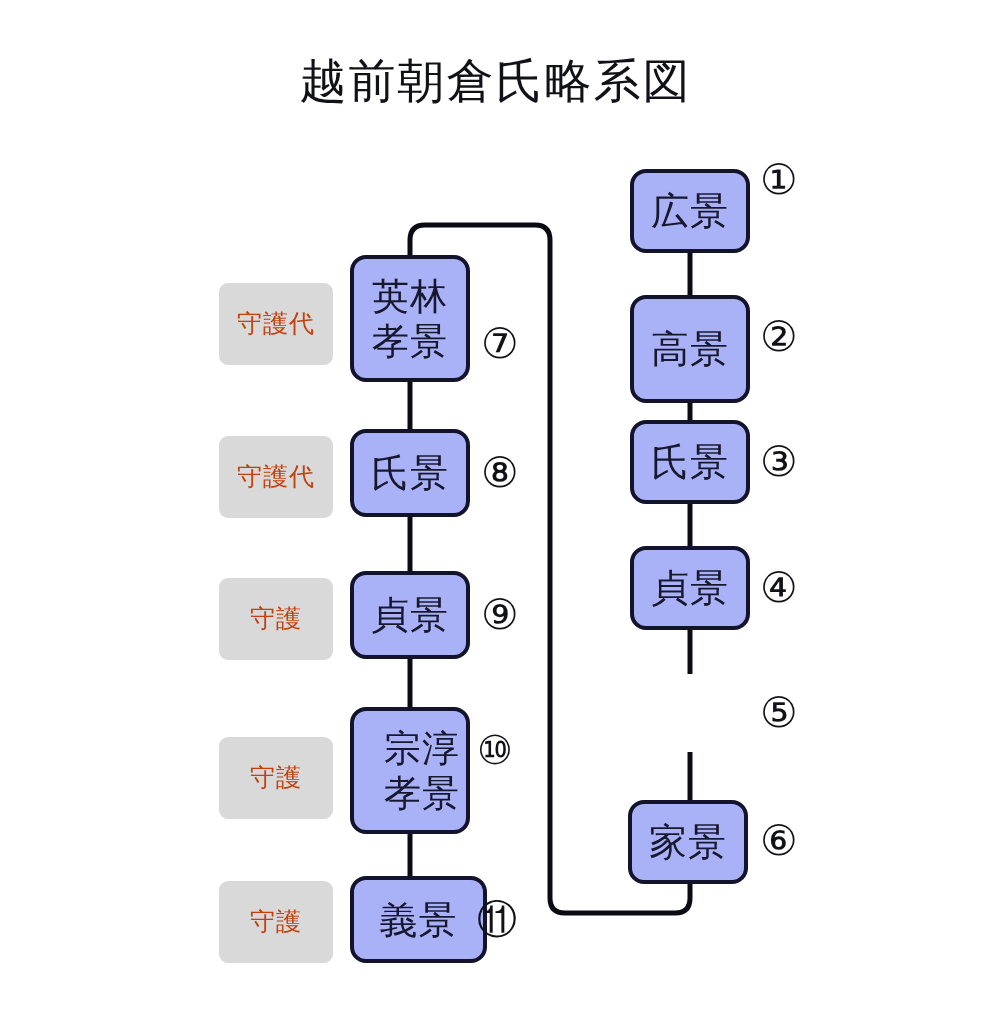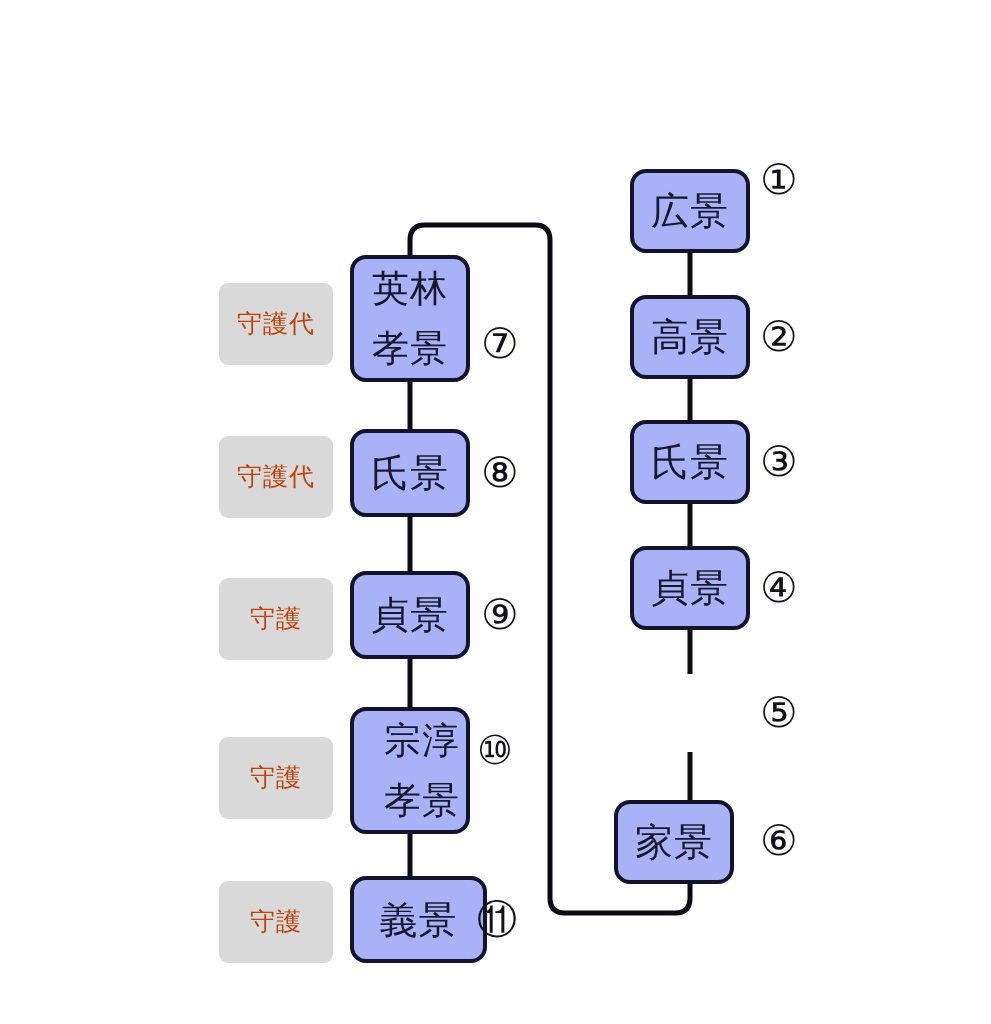--- a/index.html
+++ b/index.html
@@ -66,21 +66,21 @@
     font-size: 38px;
     line-height: 44px;
     letter-spacing: 1px;
     color: #17172e;
     white-space: pre-line;
     font-weight: 400;
     text-align: center;
   }
   .person-box.two-line .person-name {
     font-size: 37px;
-    line-height: 60px;
+    line-height: 45px;
   }
 
   
   .order-badge {
     position: absolute;
     z-index: 4;
     font-size: 42px;
     line-height: 42px;
     color: #111118;
     font-family: "DejaVu Sans", "Liberation Sans", sans-serif;
@@ -103,20 +103,21 @@
     letter-spacing: 1px;
     color: #c2410c;
     white-space: nowrap;
   }
 </style>
 </head>
 <body>
 
 <div id="diagram-root">
 
+  <div id="chart-title">越前朝倉氏略系図</div>
 
   <svg id="connector-layer" viewBox="0 0 991 1024" width="991" height="1024" aria-hidden="true">
     <g fill="none" stroke="#0b0b14" stroke-width="5" stroke-linecap="butt">
 
       <line x1="690" y1="250" x2="690" y2="298"></line>
       <line x1="690" y1="376" x2="690" y2="423"></line>
       <line x1="690" y1="501" x2="690" y2="548"></line>
       <line x1="690" y1="627" x2="690" y2="674"></line>
       <line x1="690" y1="752" x2="690" y2="800"></line>
 
@@ -127,38 +128,38 @@
     </g>
 
     <path d="M 690 884 L 690 898 Q 690 913 675 913 L 565 913 Q 550 913 550 898 L 550 240 Q 550 225 535 225 L 425 225 Q 410 225 410 240 L 410 258" fill="none" stroke="#0b0b14" stroke-width="5" stroke-linecap="butt"></path>
   </svg>
 
   <div class="person-box" style="left:630px; top:169px; width:120px; height:84px;">
     <span class="person-name">広景</span>
   </div>
   <div class="order-badge" style="left:760px; top:159px;">①</div>
 
-  <div class="person-box" style="left:630px; top:295px; width:120px; height:84px;">
+  <div class="person-box" style="left:630px; top:295px; width:120px; height:108px;">
     <span class="person-name">高景</span>
   </div>
   <div class="order-badge" style="left:760px; top:316px;">②</div>
 
   <div class="person-box" style="left:630px; top:420px; width:120px; height:84px;">
     <span class="person-name">氏景</span>
   </div>
   <div class="order-badge" style="left:760px; top:441px;">③</div>
 
   <div class="person-box" style="left:630px; top:546px; width:120px; height:84px;">
     <span class="person-name">貞景</span>
   </div>
   <div class="order-badge" style="left:760px; top:567px;">④</div>
 
   <div class="order-badge" style="left:760px; top:692px;">⑤</div>
 
-  <div class="person-box" style="left:614px; top:800px; width:120px; height:84px;">
+  <div class="person-box" style="left:628px; top:800px; width:120px; height:84px;">
     <span class="person-name">家景</span>
   </div>
   <div class="order-badge" style="left:760px; top:820px;">⑥</div>
 
   <div class="role-chip" style="left:219px; top:283px; width:114px; height:82px;">
     <span class="role-chip-label">守護代</span>
   </div>
   <div class="person-box two-line" style="left:350px; top:255px; width:120px; height:127px;">
     <span class="person-name" style="white-space:normal; width:80px;">英林孝景</span>
   </div>

